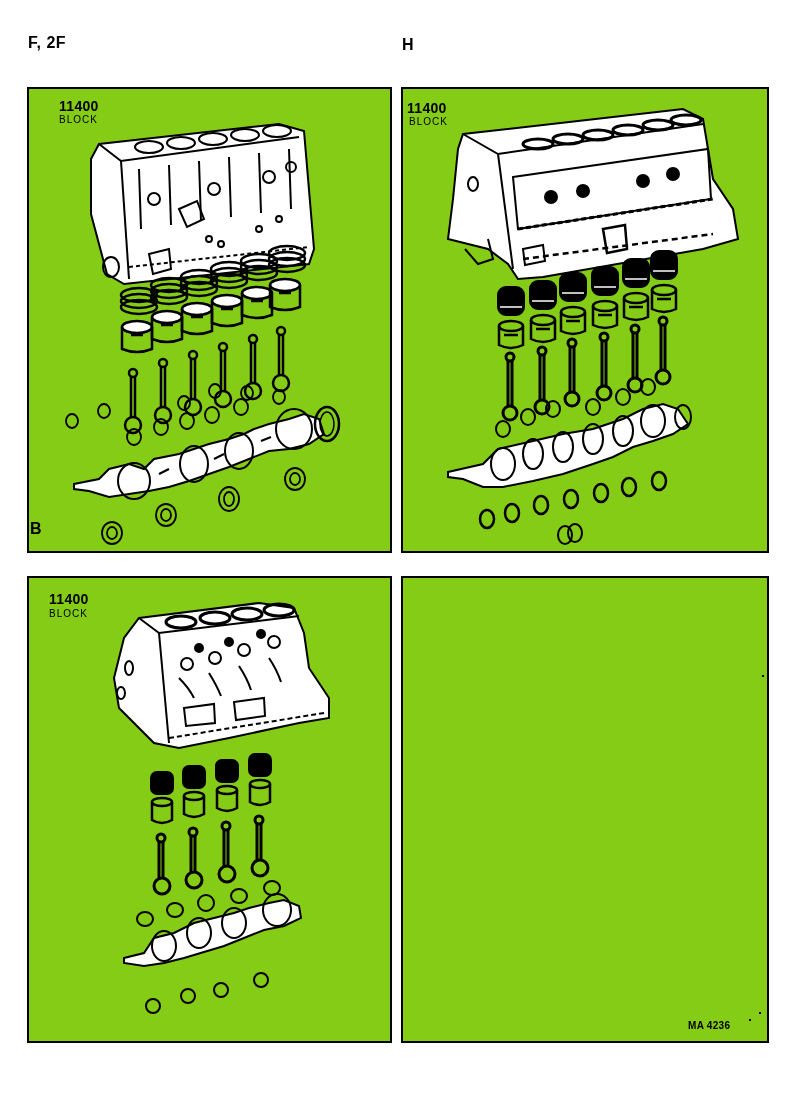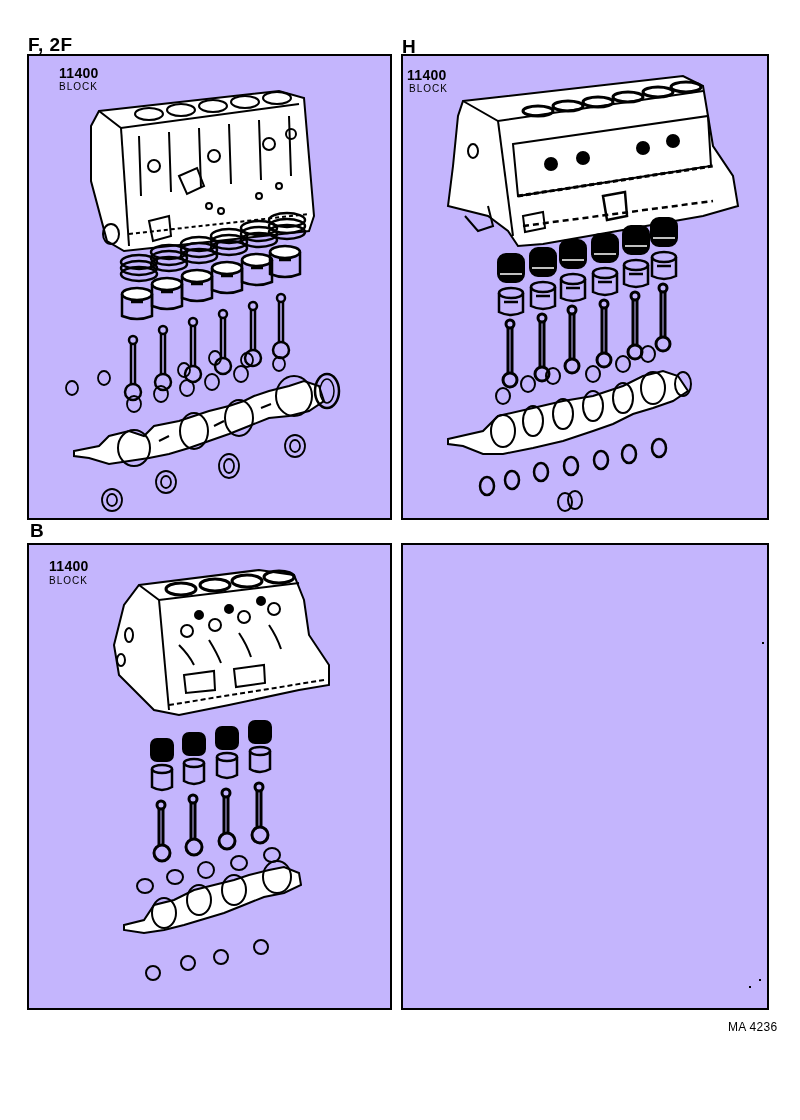--- a/index.html
+++ b/index.html
@@ -1,35 +1,35 @@
 <!DOCTYPE html>
 <html><head>
   <meta charset="utf-8">
   <style>
     html, body { margin: 0; padding: 0; background: #ffffff; }
     body {
       width: 800px; height: 1120px; position: relative; overflow: hidden;
       font-family: "Liberation Sans", sans-serif; color: #000;
     }
     .variant-label {
-      position: absolute; font-weight: bold; font-size: 19px; letter-spacing: 0.5px;
+      position: absolute; font-weight: bold; font-size: 16px; letter-spacing: 0.5px;
     }
     .panel {
-      position: absolute; border: 2.5px solid #000; box-sizing: border-box; background: #c4b5fd;
+      position: absolute; border: 2.5px solid #000; box-sizing: border-box; background: #84cc16; margin-top: 33px;
     }
     .part-no {
       position: absolute; font-size: 14px; font-weight: bold; line-height: 14px; letter-spacing: 0.3px;
     }
     .part-name {
       position: absolute; font-size: 10px; font-weight: normal; letter-spacing: 1px;
     }
     .illus { position: absolute; left: 0; top: 0; }
     .illus * { vector-effect: non-scaling-stroke; }
     .ref-code {
-      position: absolute; left: 728px; top: 1020px; font-size: 12px; font-weight: normal; letter-spacing: 0.3px;
+      position: absolute; left: 688px; top: 1020px; font-size: 10px; font-weight: bold; letter-spacing: 0.3px;
     }
     .speck { position: absolute; width: 2px; height: 2px; background: #000; }
   </style>
 </head>
 <body>
 
 <div class="variant-label" style="left:28px; top:34px;">F, 2F</div>
 <div class="panel" style="left:27px; top:54px; width:365px; height:466px;">
   <div class="part-no" style="left:30px; top:10px;">11400</div>
   <div class="part-name" style="left:30px; top:25px;">BLOCK</div>

